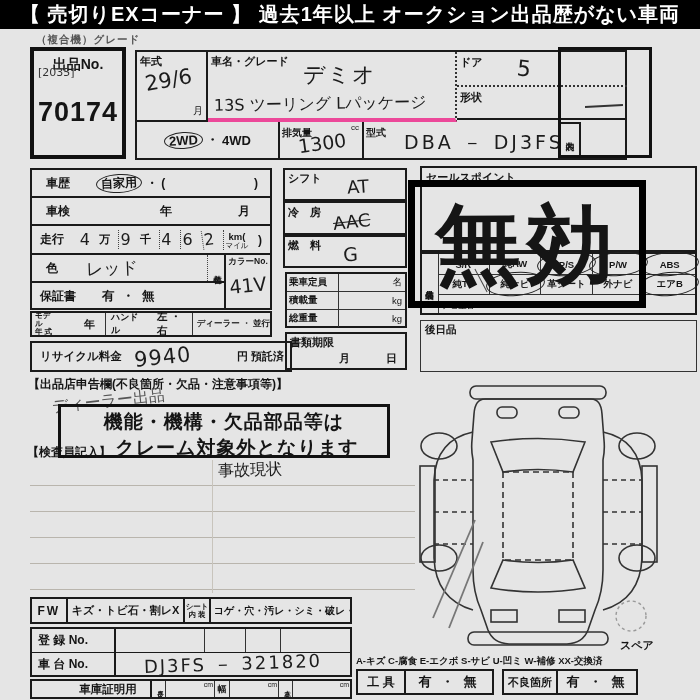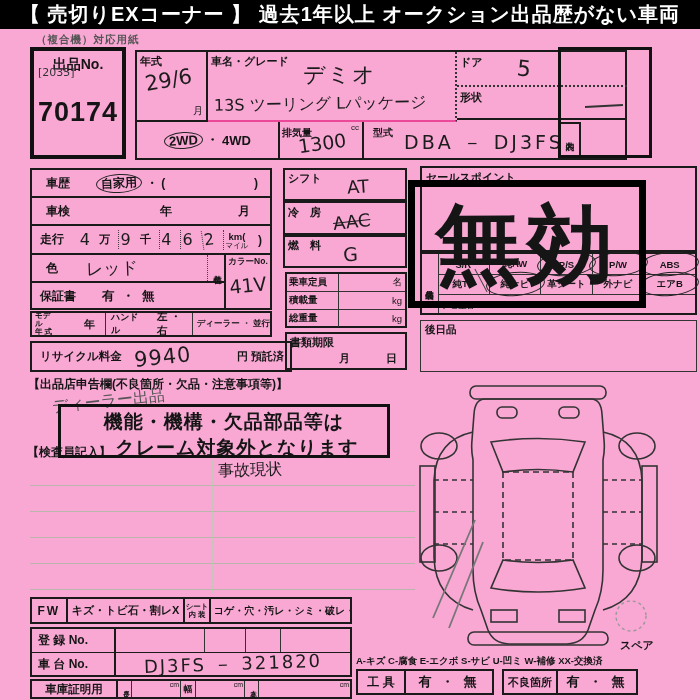--- a/index.html
+++ b/index.html
@@ -1,52 +1,52 @@
 <!DOCTYPE html>
 <html><head>
 <meta charset="utf-8">
 <style>
   html,body{margin:0;padding:0;}
   body{font-family:"Liberation Sans",sans-serif;color:#151515;}
-  #sheet{position:relative;width:700px;height:700px;background:#f9a8d4;overflow:hidden;}
+  #sheet{position:relative;width:700px;height:700px;background:#e5e5e5;overflow:hidden;}
   .abs{position:absolute;}
   .bx{border:2px solid #1a1a1a;box-sizing:border-box;background:transparent;}
   .lbl{font-size:11px;font-weight:bold;}
   .hw{font-family:"DejaVu Sans",sans-serif;color:#1c1c1c;}
   .circle-mark{display:inline-block;border:1.5px solid #222;border-radius:50%;padding:0 4px;transform:rotate(-3deg);}
   .circled{position:relative;}
   .circled::after{content:'';position:absolute;left:-4px;right:-4px;top:-2px;bottom:-2px;border:1.4px solid #222;border-radius:50%;transform:rotate(-5deg);}
   .vtext{writing-mode:vertical-rl;text-orientation:upright;}
   .equip-cell{border-left:1px solid #333;display:flex;align-items:center;justify-content:center;font-size:9.5px;font-weight:bold;box-sizing:border-box;}
   .rowline{border-bottom:2px solid #1a1a1a;box-sizing:border-box;}
   .dotl{border-left:1.5px dotted #444;}
   .cellflex{display:flex;align-items:center;box-sizing:border-box;}
 </style>
 </head>
 <body>
 
 <div id="sheet">
 
   <div class="abs" style="left:0;top:2;width:700px;height:29px;background:#000;color:#fff;font-size:20px;font-weight:bold;text-align:center;line-height:29px;letter-spacing:1px;">【 売切りEXコーナー 】 過去1年以上 オークション出品歴がない車両</div>
-  <div class="abs" style="left:36px;top:33px;font-size:10.5px;font-weight:bold;color:#555;letter-spacing:1px;">（複合機）対応用紙</div>
+  <div class="abs" style="left:36px;top:33px;font-size:10.5px;font-weight:bold;color:#555;letter-spacing:1px;">（複合機）グレード</div>
 
   <div class="abs" style="left:30px;top:47px;width:96px;height:112px;border:4px solid #111;box-sizing:border-box;">
     <div class="abs" style="left:0;right:0;top:5px;text-align:center;font-size:14px;font-weight:bold;">出品No.</div>
     <div class="abs hw" style="left:4px;top:15px;font-size:11px;color:#333;">[2035]</div>
     <div class="abs" style="left:0;right:0;top:46px;text-align:center;font-size:27px;font-weight:bold;letter-spacing:1px;">70174</div>
   </div>
 
   <div class="abs bx" style="left:135px;top:50px;width:492px;height:110px;">
 
     <div class="abs" style="left:0;top:0;width:71px;height:70px;border-right:2px solid #1a1a1a;border-bottom:2px solid #1a1a1a;box-sizing:border-box;">
       <div class="lbl" style="padding:2px 3px;">年式</div>
       <div class="hw" style="position:absolute;left:8px;top:16px;font-size:21px;transform:rotate(-10deg);">29/6</div>
       <div style="position:absolute;right:3px;bottom:2px;font-size:10px;">月</div>
     </div>
-    <div class="abs" style="left:71px;top:0;width:249px;height:70px;border-right:2px dotted #333;border-bottom:2px solid #ec4899;box-sizing:border-box;">
+    <div class="abs" style="left:71px;top:0;width:249px;height:70px;border-right:2px dotted #333;border-bottom:4px solid #ec4899;box-sizing:border-box;">
       <div class="lbl" style="padding:2px 3px;">車名・グレード</div>
       <div class="hw" style="position:absolute;left:95px;top:8px;font-size:22px;letter-spacing:2px;">デミオ</div>
       <div class="hw" style="position:absolute;left:6px;top:42px;font-size:16px;white-space:nowrap;transform:rotate(-1deg);">13S ツーリング Lパッケージ</div>
     </div>
     <div class="abs" style="left:320px;top:0;width:170px;height:35px;border-bottom:2px dotted #333;box-sizing:border-box;">
       <span class="lbl" style="padding:2px 3px;">ドア</span>
       <span class="hw" style="position:absolute;left:60px;top:4px;font-size:22px;transform:rotate(6deg);">5</span>
     </div>
     <div class="abs" style="left:320px;top:35px;width:170px;height:33px;border-bottom:2px solid #1a1a1a;box-sizing:border-box;">
       <span class="lbl" style="padding:2px 3px;">形状</span>
@@ -55,21 +55,21 @@
     <div class="abs cellflex" style="left:0;top:70px;width:143px;height:36px;border-right:2px solid #1a1a1a;justify-content:center;font-size:13px;font-weight:bold;">
       <span class="circle-mark">2WD</span>
       <span style="margin:0 3px;">・</span>
       <span>4WD</span>
     </div>
     <div class="abs" style="left:143px;top:70px;width:84px;height:36px;border-right:2px solid #1a1a1a;box-sizing:border-box;">
       <span class="lbl" style="font-size:10px;padding:1px 2px;">排気量</span>
       <span style="position:absolute;right:3px;top:1px;font-size:8px;">cc</span>
       <span class="hw" style="position:absolute;left:18px;top:10px;font-size:19px;transform:rotate(-8deg);">1300</span>
     </div>
-    <div class="abs" style="left:227px;top:70px;width:263px;height:36px;box-sizing:border-box;padding-left:7px;">
+    <div class="abs" style="left:227px;top:70px;width:263px;height:36px;box-sizing:border-box;">
       <span class="lbl" style="font-size:10px;padding:1px 2px;">型式</span>
       <span class="hw" style="position:absolute;left:40px;top:8px;font-size:19px;letter-spacing:3px;">DBA － DJ3FS</span>
     </div>
   </div>
 
   <div class="abs" style="left:558px;top:47px;width:94px;height:111px;border:3px solid #111;box-sizing:border-box;">
     <div class="abs" style="left:24px;top:55px;width:38px;border-top:2px solid #333;transform:rotate(-3deg);"></div>
     <div class="abs" style="left:0;bottom:0;width:20px;height:33px;border-top:2px solid #1a1a1a;border-right:2px solid #1a1a1a;box-sizing:border-box;font-size:9px;font-weight:bold;line-height:10px;text-align:center;padding-top:3px;">
       <span class="vtext" style="font-size:9px;">内装</span>
     </div>
@@ -288,21 +288,21 @@
       <span style="width:34px;height:100%;border-right:1.5px solid #333;"></span>
       <span style="flex:1;height:100%;"></span>
     </div>
     <div class="cellflex" style="height:22px;">
       <span style="width:76px;font-size:12px;font-weight:bold;padding-left:6px;border-right:2px solid #1a1a1a;height:100%;display:flex;align-items:center;">車 台 No.</span>
       <span class="hw" style="flex:1;text-align:center;font-size:18px;letter-spacing:2px;transform:rotate(-2deg);">DJ3FS － 321820</span>
     </div>
   </div>
 
   <div class="abs bx cellflex" style="left:30px;top:679px;width:322px;height:20px;">
-    <span style="width:84px;font-size:11.5px;font-weight:bold;text-align:center;border-right:2px solid #1a1a1a;height:100%;display:flex;align-items:center;justify-content:center;">車庫証明用</span>
+    <span style="width:84px;font-size:11.5px;font-weight:bold;text-align:center;border-right:2px solid #1a1a1a;height:100%;display:flex;align-items:center;justify-content:center;padding-left:34px;">車庫証明用</span>
     <span class="vtext" style="width:13px;font-size:7px;font-weight:bold;text-align:center;border-right:1px solid #333;height:100%;">長さ</span>
     <span style="width:48px;height:100%;border-right:1px solid #333;position:relative;">
         <i style="position:absolute;right:1px;top:0;font-size:7px;font-style:normal;">cm</i>
       </span>
     <span style="width:14px;font-size:9px;font-weight:bold;text-align:center;border-right:1px solid #333;height:100%;display:flex;align-items:center;justify-content:center;">幅</span>
     <span style="width:48px;height:100%;border-right:1px solid #333;position:relative;">
         <i style="position:absolute;right:1px;top:0;font-size:7px;font-style:normal;">cm</i>
       </span>
     <span class="vtext" style="width:13px;font-size:7px;font-weight:bold;text-align:center;border-right:1px solid #333;height:100%;">高さ</span>
     <span style="flex:1;height:100%;position:relative;">

